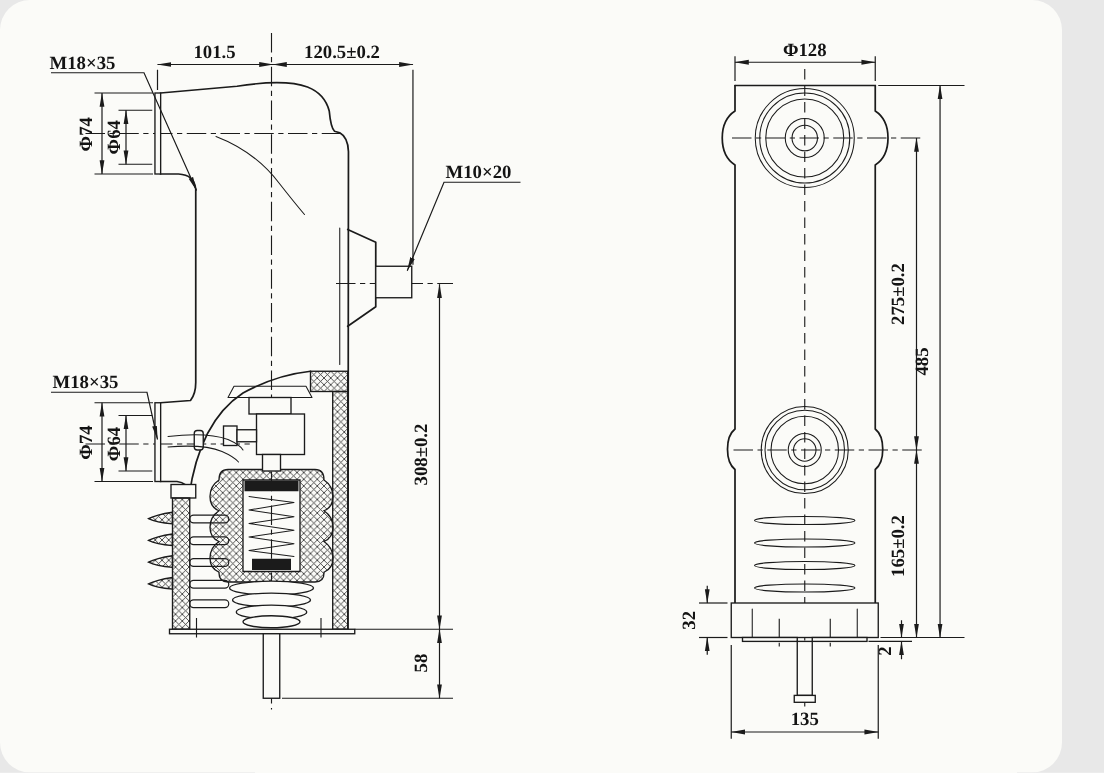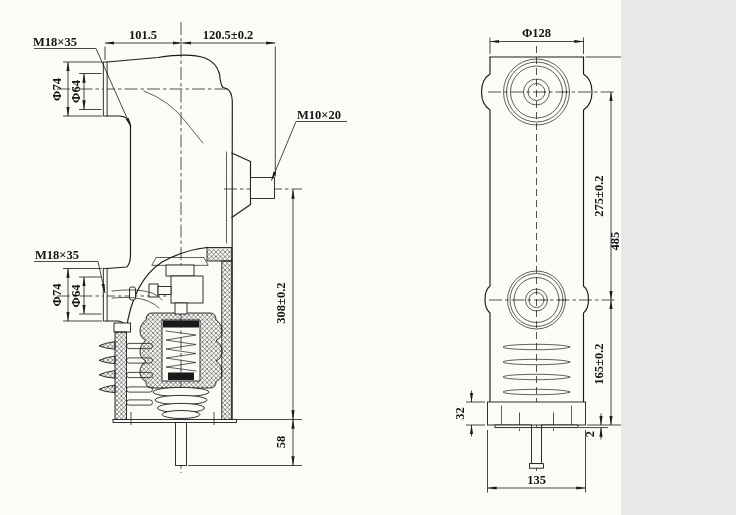--- a/index.html
+++ b/index.html
@@ -1,16 +1,16 @@
 <!DOCTYPE html>
 <html><head>
 <meta charset="utf-8">
 <style>
   html,body{margin:0;padding:0;background:#e8e8e8;}
-  .page{width:621px;height:515px;background:#fbfbf8;position:relative;overflow:hidden;}
+  .page{width:708px;height:515px;background:#fbfbf8;position:relative;overflow:hidden;border-radius:20px;}
   svg{display:block;}
   .o  {fill:none;stroke:#1b1b1b;stroke-width:1.15;stroke-linejoin:round;stroke-linecap:round;}
   .t  {stroke-width:0.7;}
   .d  {fill:none;stroke:#1b1b1b;stroke-width:0.8;}
   .c  {fill:none;stroke:#1b1b1b;stroke-width:0.75;stroke-dasharray:13 3 3.5 3;}
   .cd {fill:none;stroke:#1b1b1b;stroke-width:0.75;stroke-dasharray:7 4;}
   .h  {fill:url(#hx);stroke:#1b1b1b;stroke-width:0.9;}
   .w  {fill:#fbfbf8;stroke:#1b1b1b;stroke-width:0.9;}
   .blk{fill:#1b1b1b;stroke:none;}
   text{font-family:"Liberation Serif","DejaVu Serif",serif;font-size:12.5px;font-weight:600;fill:#141414;}

